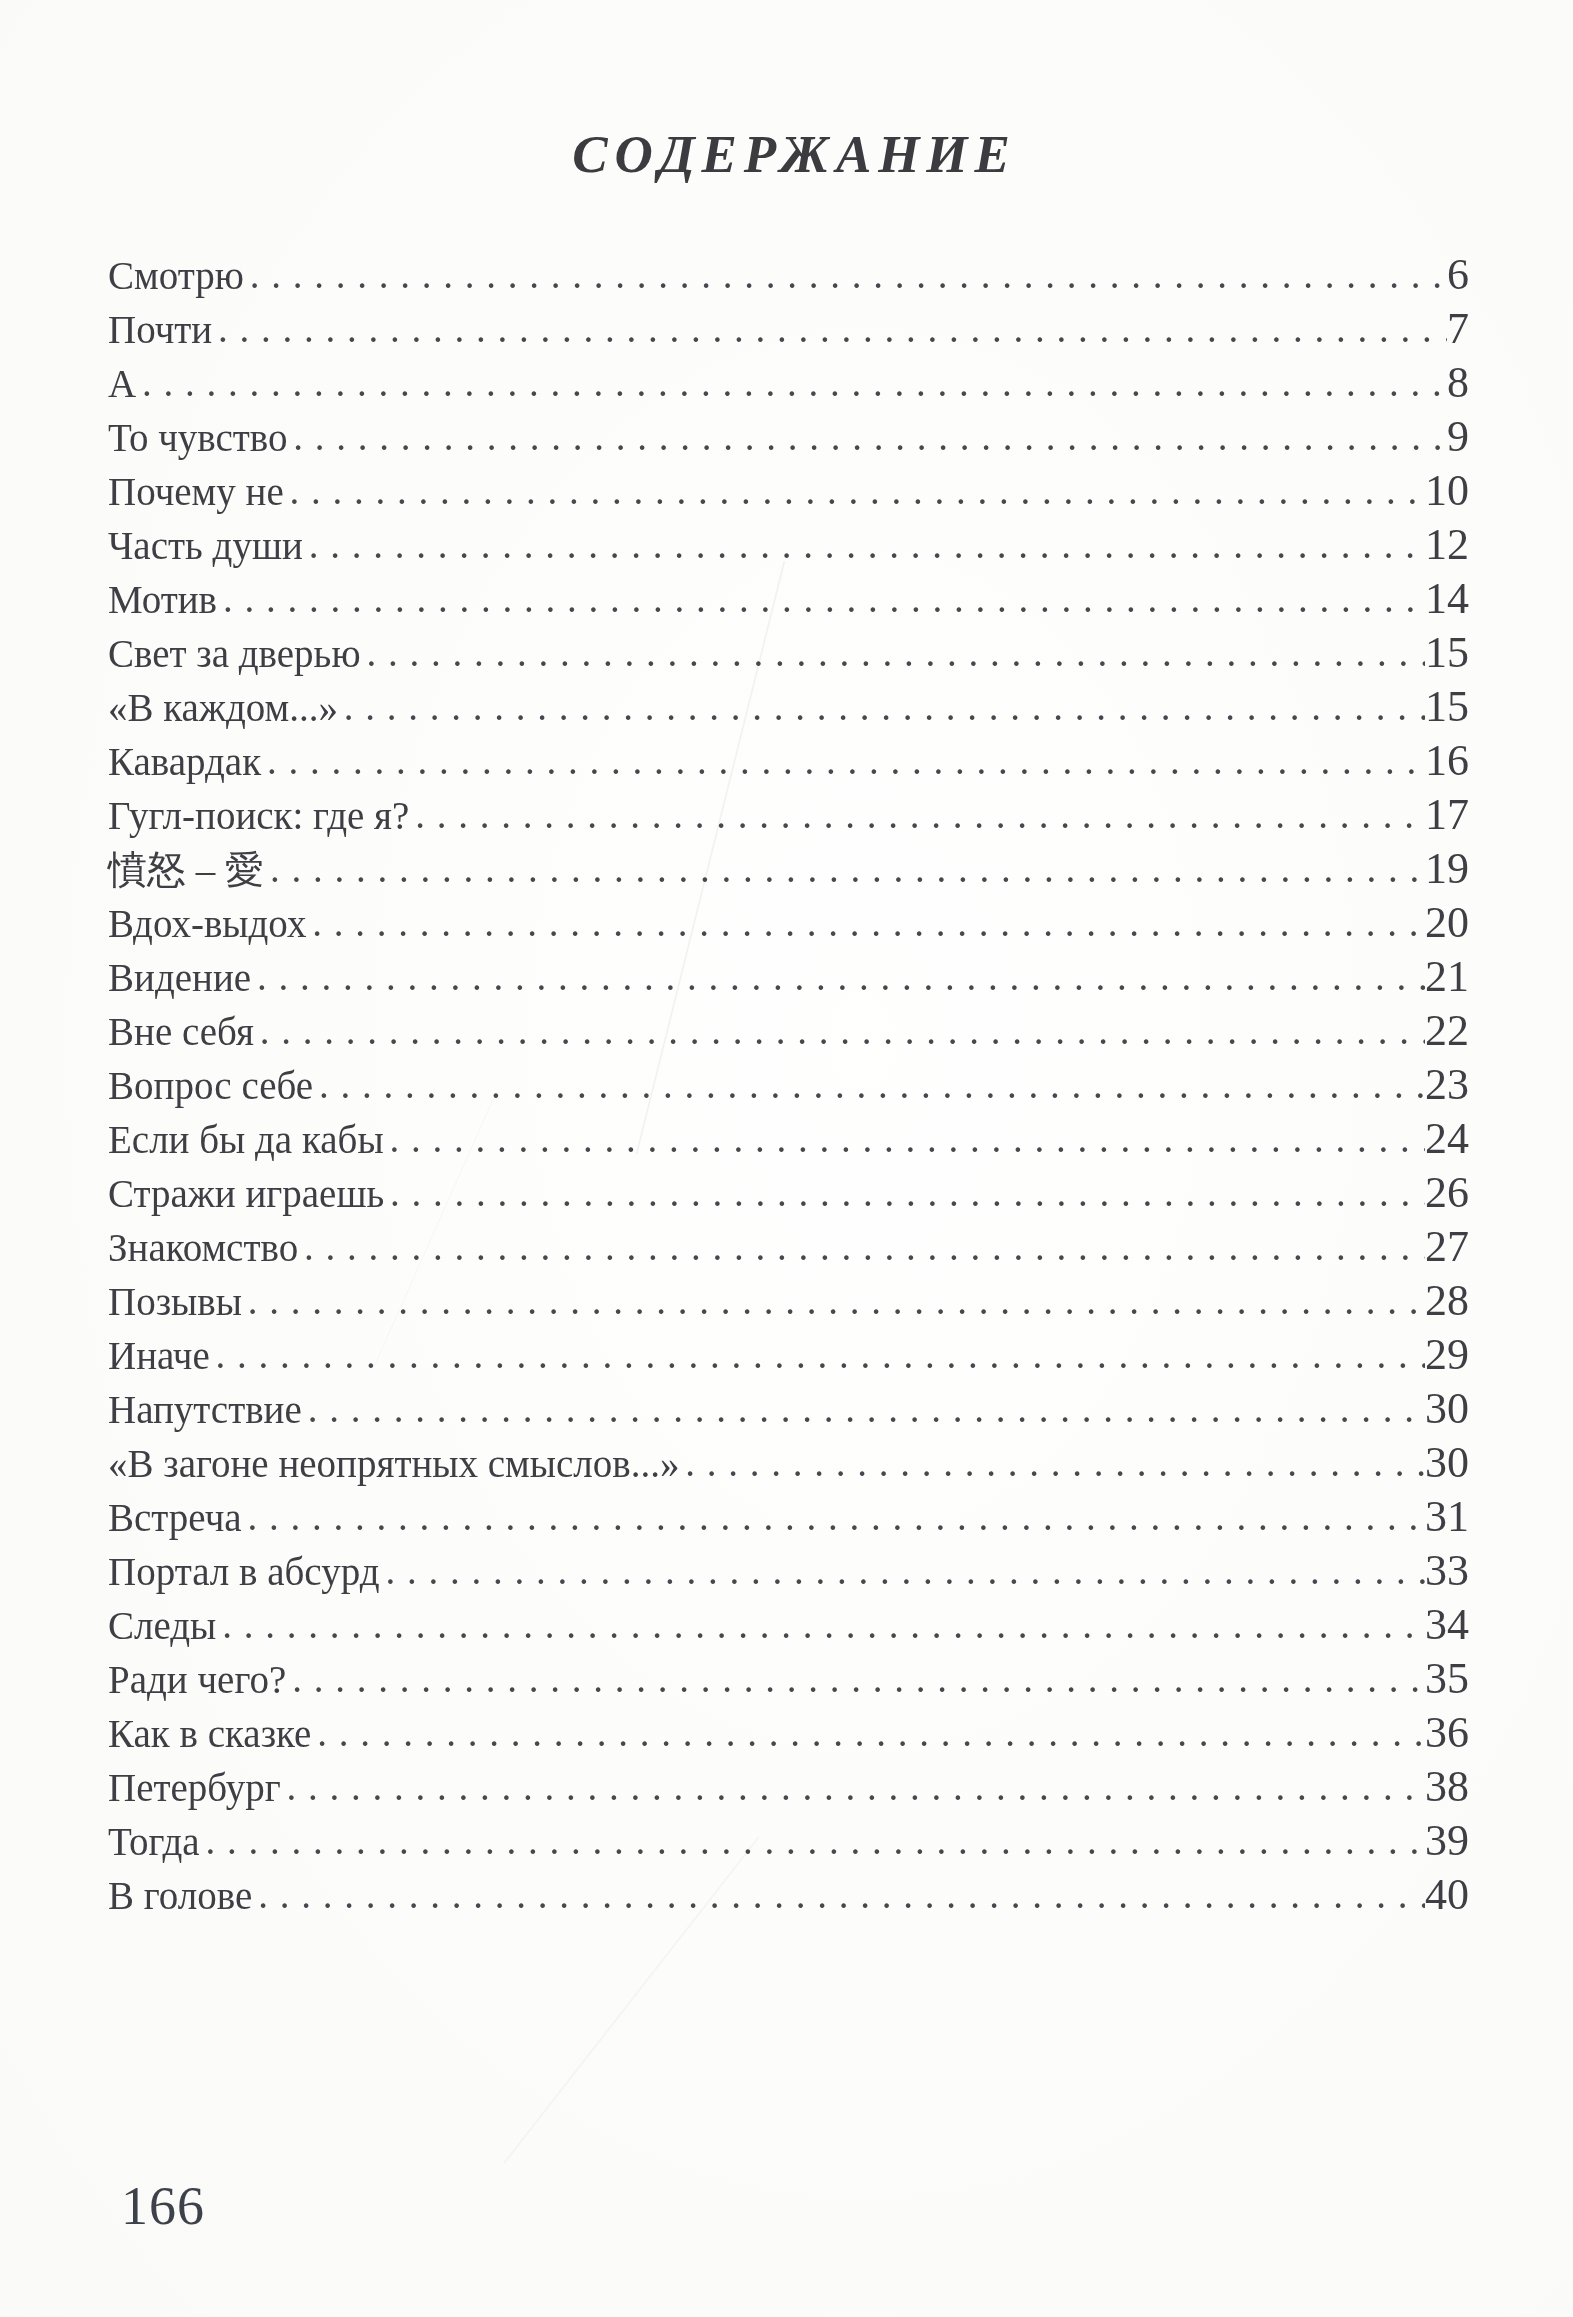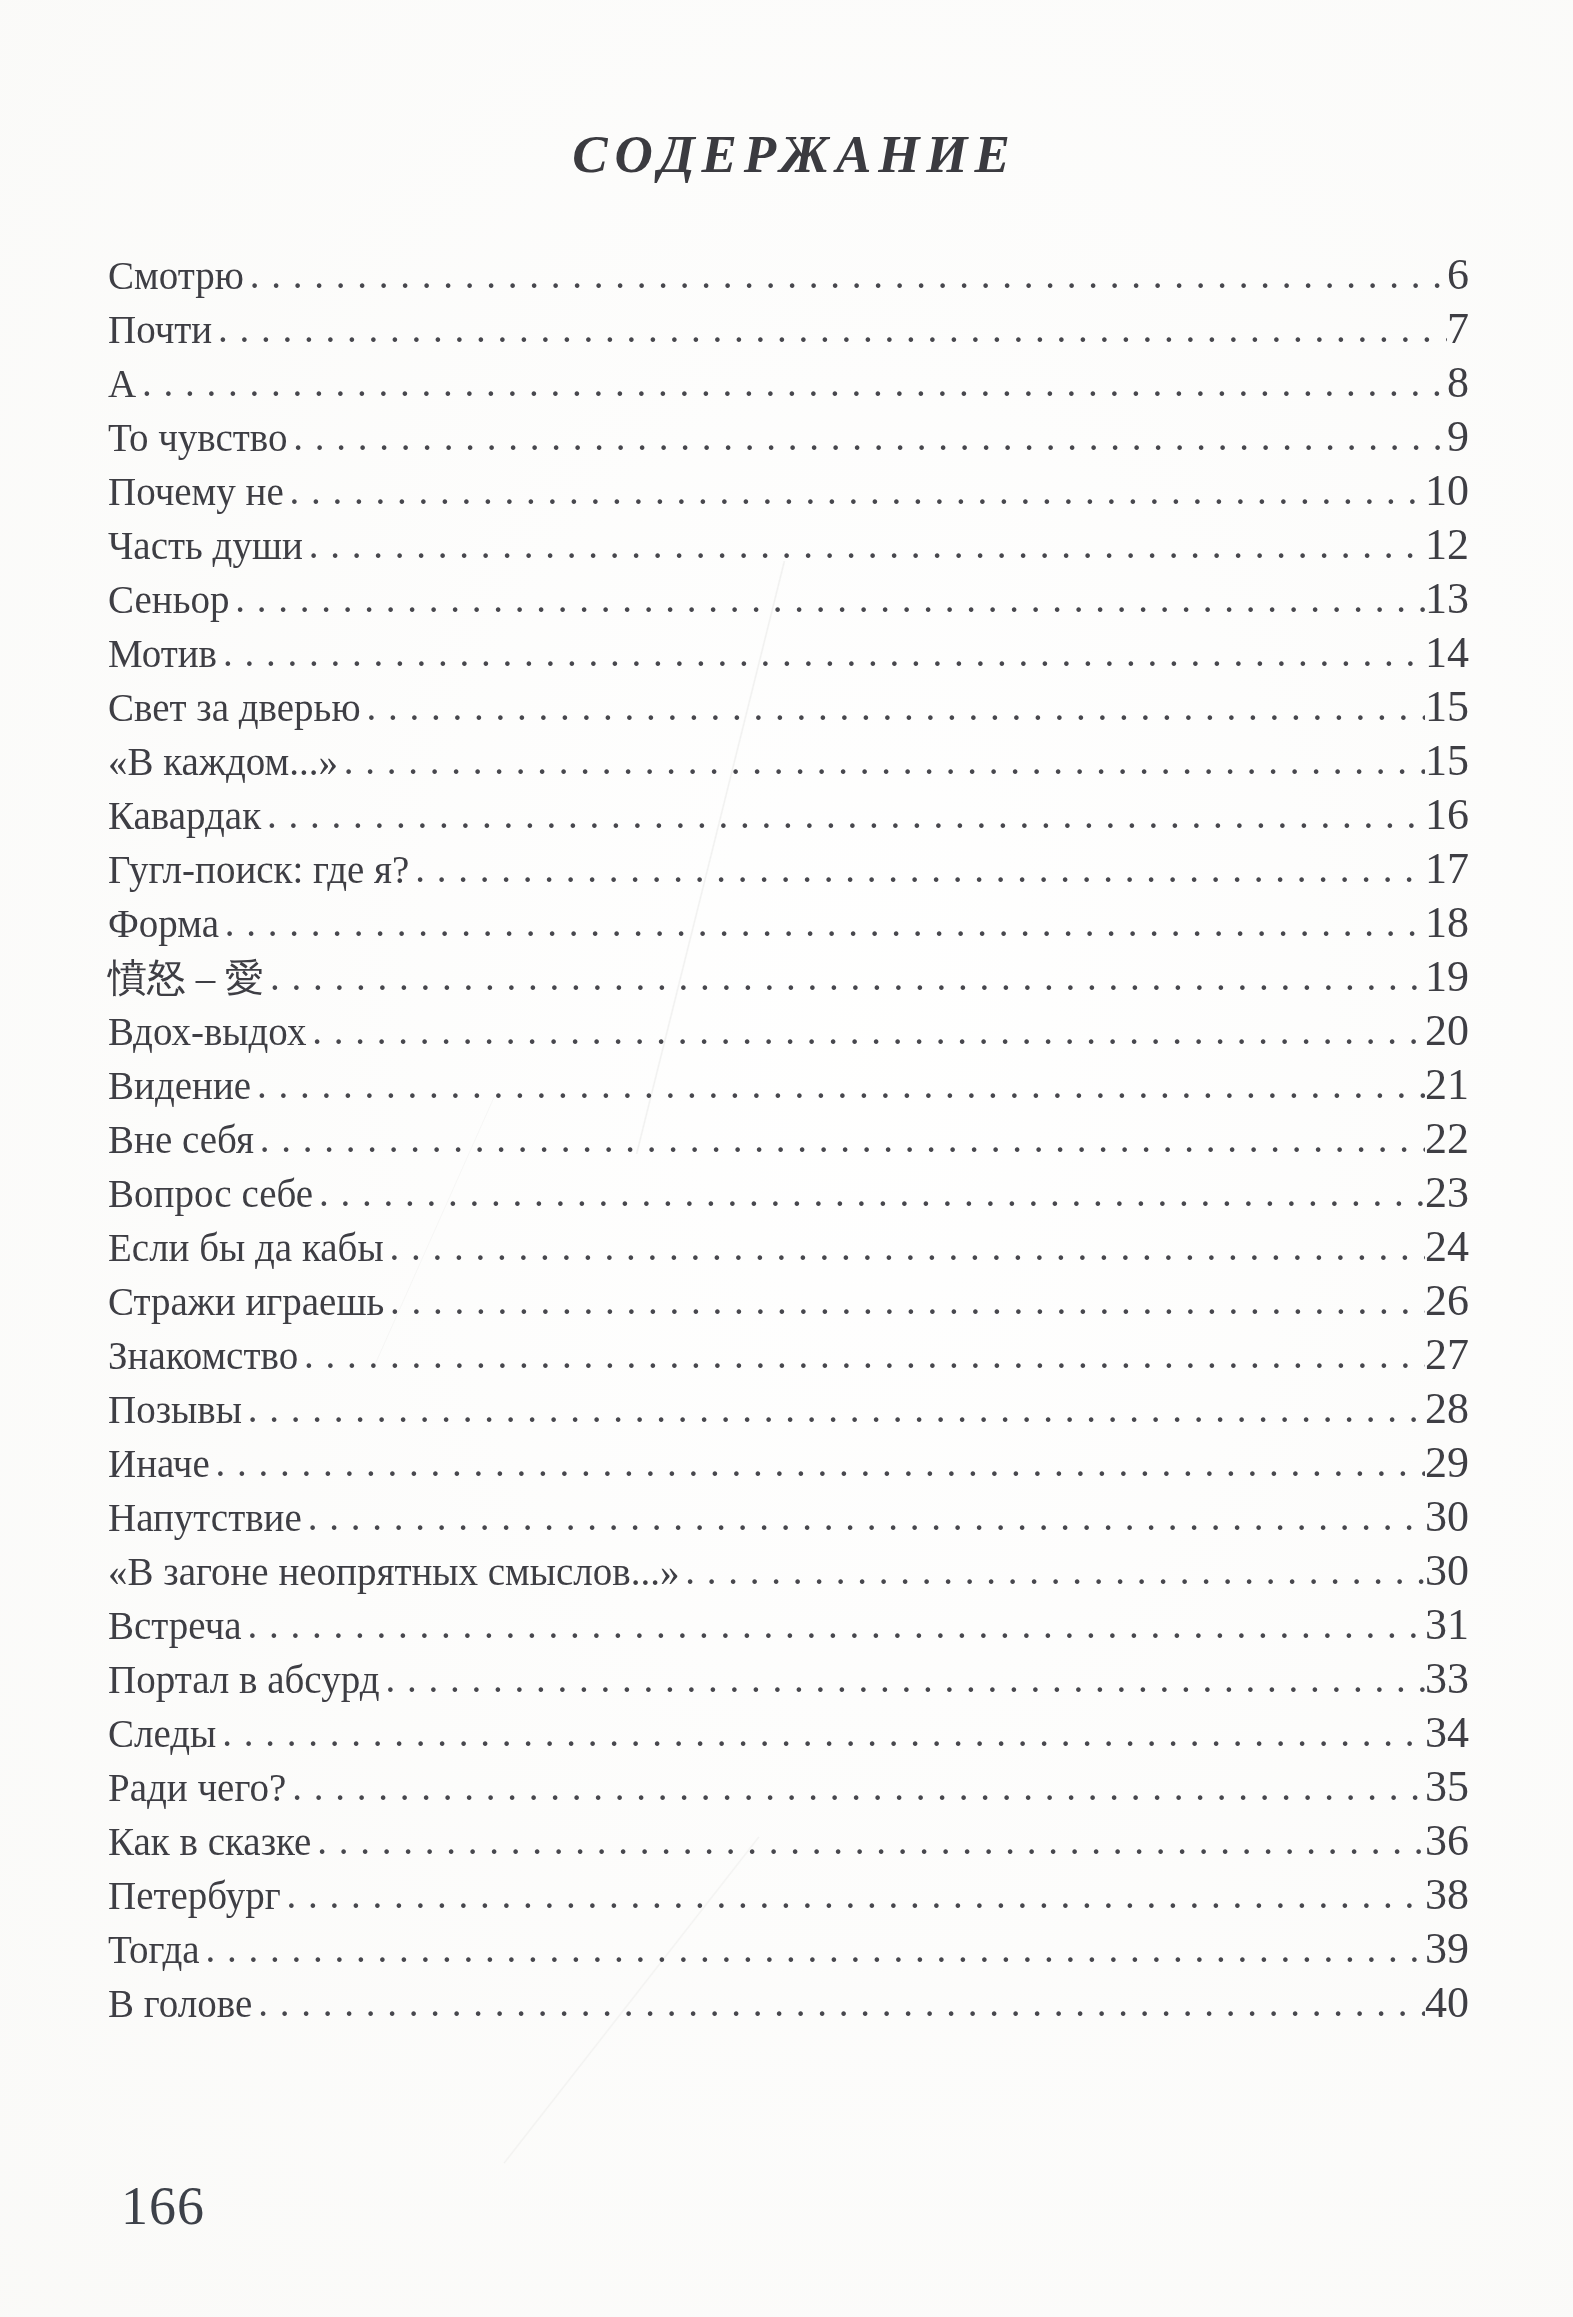--- a/index.html
+++ b/index.html
@@ -139,25 +139,20 @@
         <span class="leader"></span>
         <span class="p">10</span>
       </div>
 
       <div class="row">
         <span class="t">Часть души</span>
         <span class="leader"></span>
         <span class="p">12</span>
       </div>
 
-      <div class="row">
-        <span class="t">Сеньор</span>
-        <span class="leader"></span>
-        <span class="p">13</span>
-      </div>
 
       <div class="row">
         <span class="t">Мотив</span>
         <span class="leader"></span>
         <span class="p">14</span>
       </div>
 
       <div class="row">
         <span class="t">Свет за дверью</span>
         <span class="leader"></span>
@@ -175,25 +170,20 @@
         <span class="leader"></span>
         <span class="p">16</span>
       </div>
 
       <div class="row">
         <span class="t">Гугл-поиск: где я?</span>
         <span class="leader"></span>
         <span class="p">17</span>
       </div>
 
-      <div class="row">
-        <span class="t">Форма</span>
-        <span class="leader"></span>
-        <span class="p">18</span>
-      </div>
 
       <div class="row">
         <span class="t">憤怒 – 愛</span>
         <span class="leader"></span>
         <span class="p">19</span>
       </div>
 
       <div class="row">
         <span class="t">Вдох-выдох</span>
         <span class="leader"></span>

